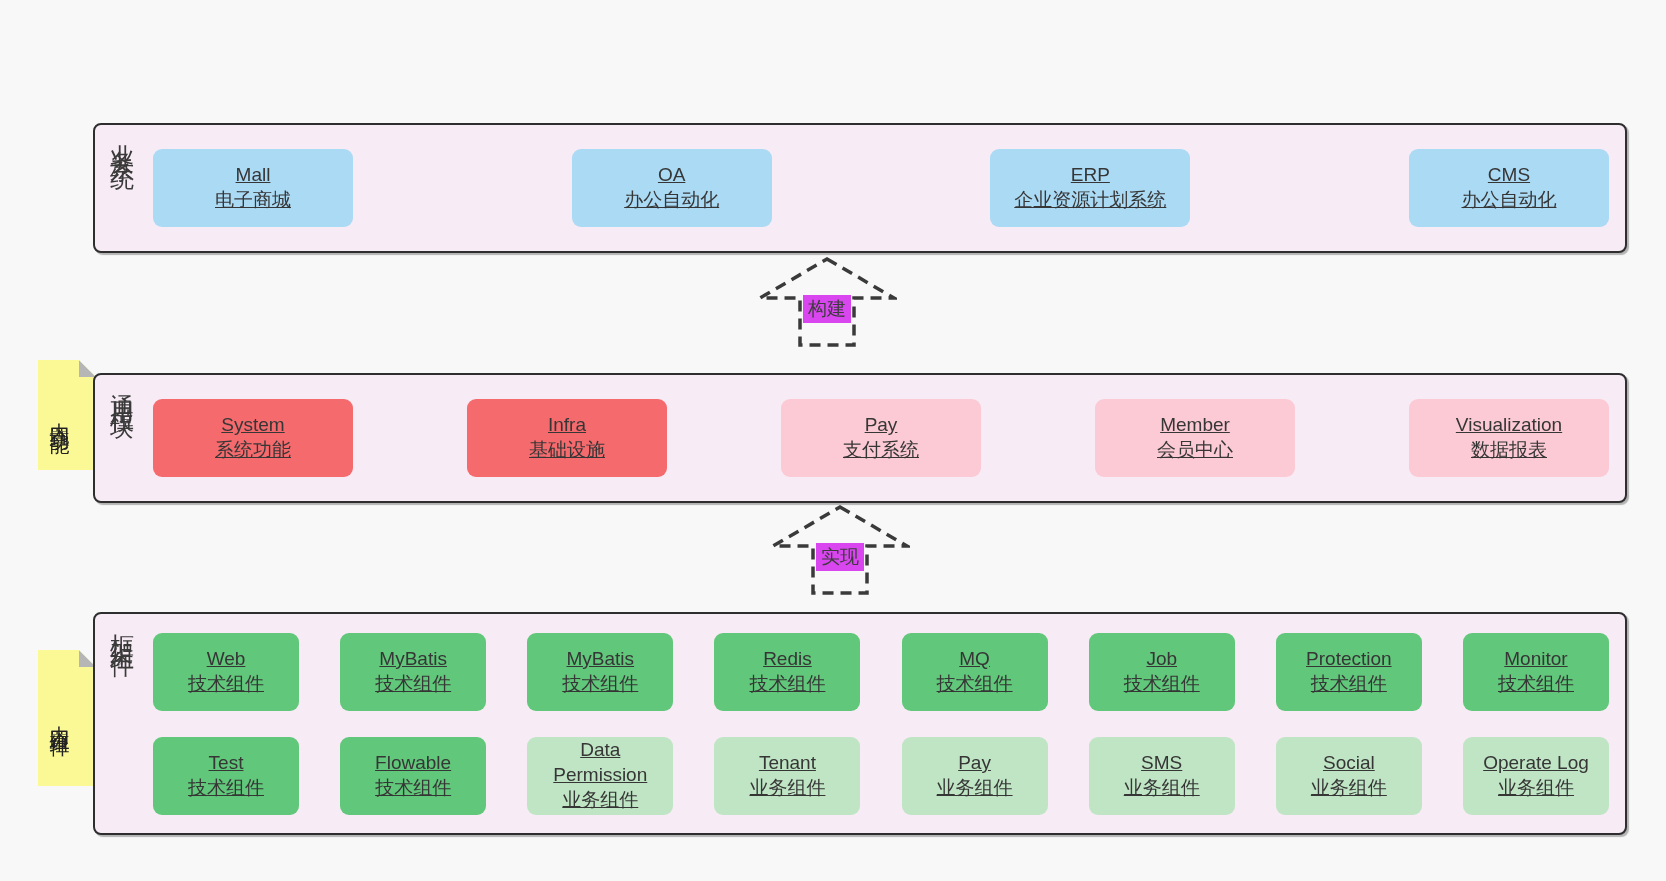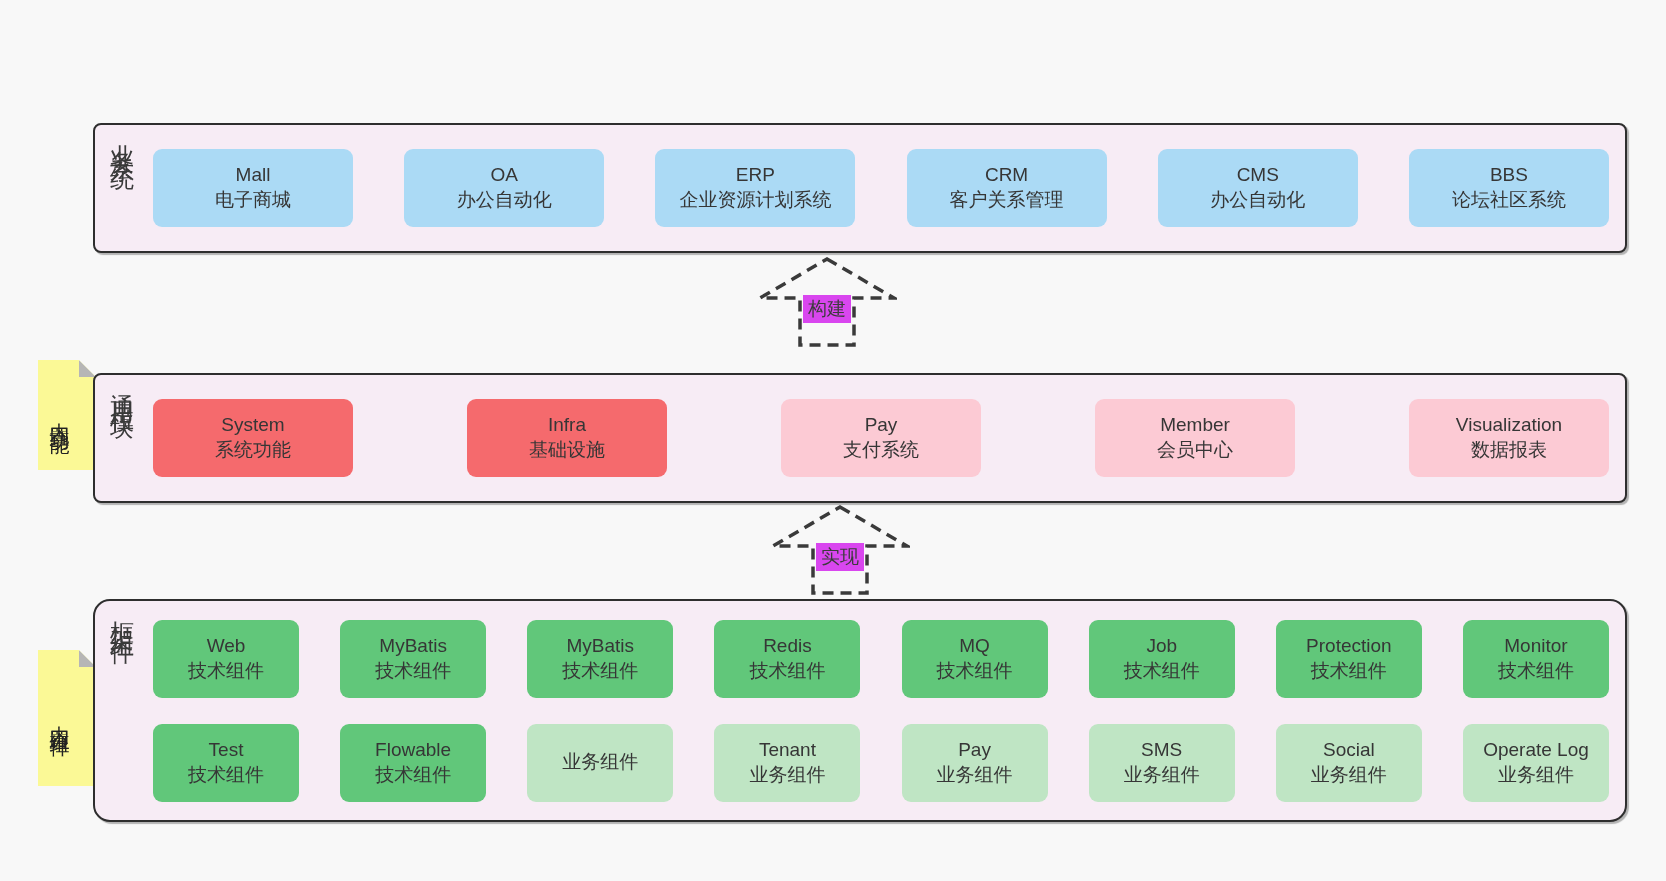--- a/index.html
+++ b/index.html
@@ -13,33 +13,33 @@
   .layer{
     position:absolute;left:93px;width:1534px;box-sizing:border-box;
     background:var(--layerBg,#f7ecf5);
     border:2px solid var(--layerBorder,#2e2e2e);
     border-radius:8px;
     box-shadow:2px 2px 1px rgba(0,0,0,0.28);
     z-index:1;
   }
   #layer-business{top:123px;height:130px;}
   #layer-modules{top:373px;height:130px;}
-  #layer-components{top:599px;height:223px;border-radius:17px;}
+  #layer-components{top:612px;height:223px;}
 
   .layer-label{
     position:absolute;left:11px;top:0;bottom:0;
     display:flex;align-items:center;
     writing-mode:vertical-rl;
     font-size:24px;letter-spacing:7px;color:#3a3a3a;
   }
   .rows{
     position:absolute;left:58px;right:16px;top:0;bottom:0;
     display:flex;flex-direction:column;justify-content:center;gap:26px;
   }
-  .row{display:flex;justify-content:space-between;}
+  .row{display:flex;justify-content:space-between;text-decoration:underline;}
   .box{
     height:78px;border-radius:9px;box-sizing:border-box;
     display:flex;flex-direction:column;align-items:center;justify-content:center;
     text-align:center;font-size:19px;line-height:1.3;color:var(--text,#363636);
     padding:2px 4px;
   }
   .l12 .box{width:200px;}
   .l3 .box{width:146px;}
   .c-blue{background:var(--blue,#abdaf5);}
   .c-red{background:var(--red,#f56a6d);}
@@ -102,30 +102,22 @@
         </div>
         <div class="box c-blue">
           <div class="box-name">OA</div>
           <div class="box-desc">办公自动化</div>
         </div>
         <div class="box c-blue">
           <div class="box-name">ERP</div>
           <div class="box-desc">企业资源计划系统</div>
         </div>
         <div class="box c-blue">
-          <div class="box-name">CRM</div>
-          <div class="box-desc">客户关系管理</div>
-        </div>
-        <div class="box c-blue">
           <div class="box-name">CMS</div>
           <div class="box-desc">办公自动化</div>
-        </div>
-        <div class="box c-blue">
-          <div class="box-name">BBS</div>
-          <div class="box-desc">论坛社区系统</div>
         </div>
       </div>
     </div>
 </section>
 
 <div class="arrow" id="arrow-build">
   <svg viewBox="0 0 140 92">
     <polygon points="70,3 137,42 97,42 97,89 43,89 43,42 3,42"></polygon>
   </svg>
   <span class="arrow-label">构建</span>
@@ -206,20 +198,21 @@
       <div class="row">
         <div class="box c-green">
           <div class="box-name">Test</div>
           <div class="box-desc">技术组件</div>
         </div>
         <div class="box c-green">
           <div class="box-name">Flowable</div>
           <div class="box-desc">技术组件</div>
         </div>
         <div class="box c-lightGreen">
+          <div class="box-name">Data Permission</div>
           <div class="box-desc">业务组件</div>
         </div>
         <div class="box c-lightGreen">
           <div class="box-name">Tenant</div>
           <div class="box-desc">业务组件</div>
         </div>
         <div class="box c-lightGreen">
           <div class="box-name">Pay</div>
           <div class="box-desc">业务组件</div>
         </div>

